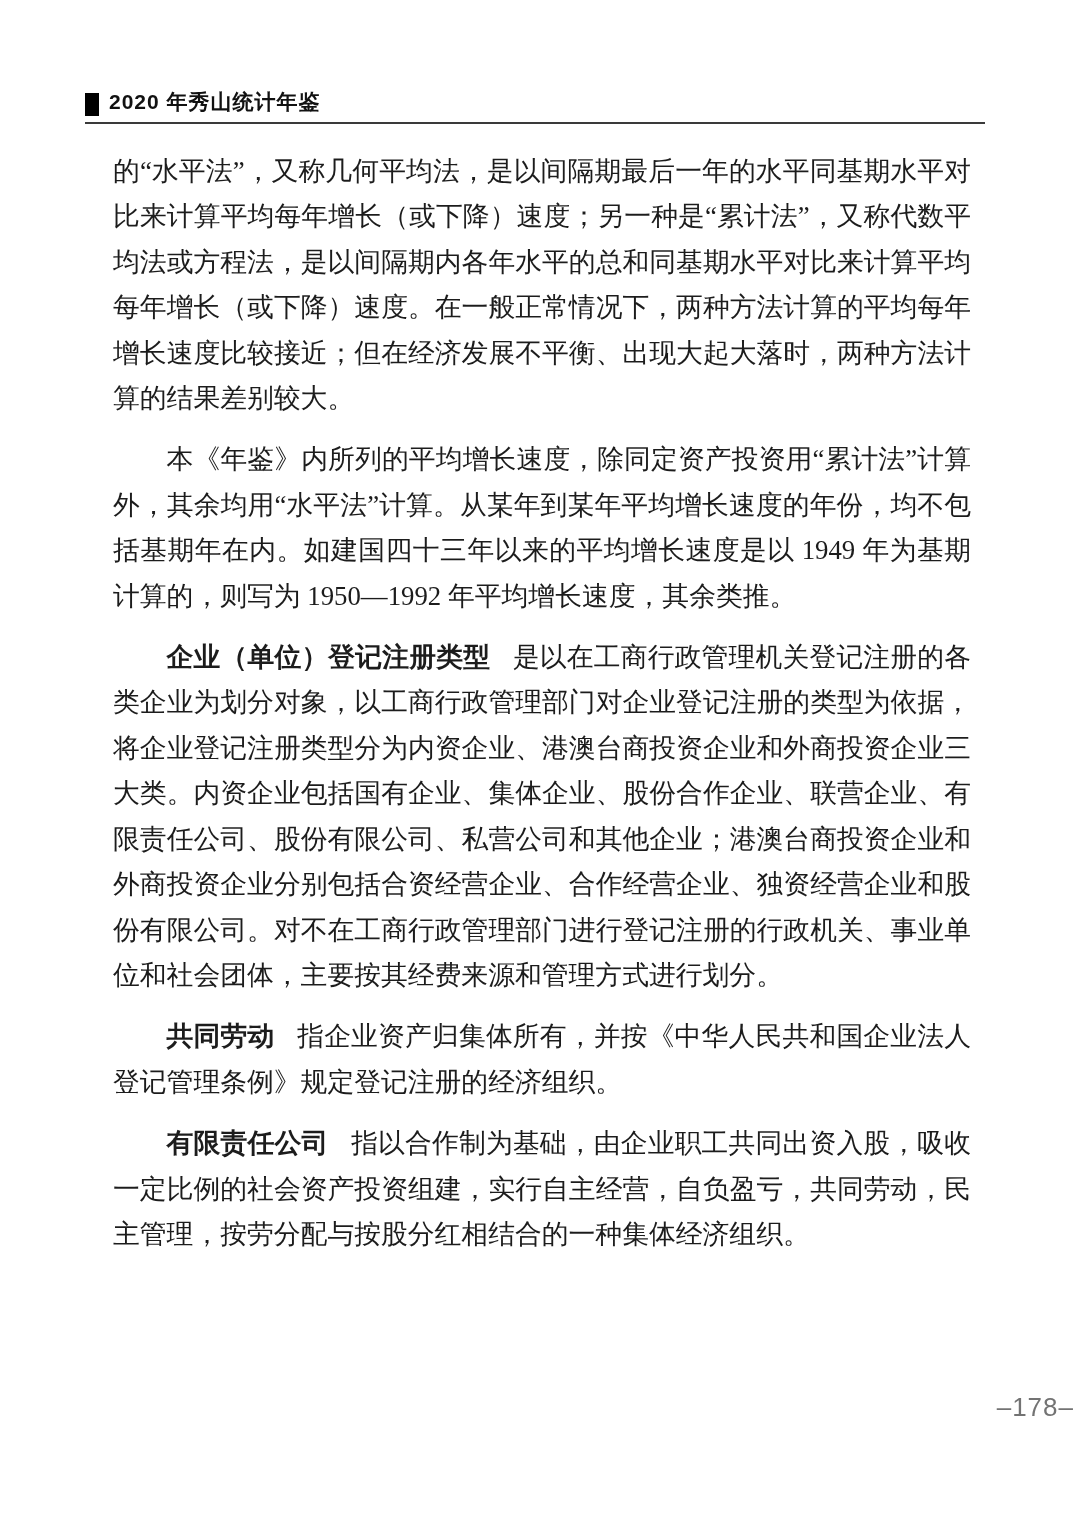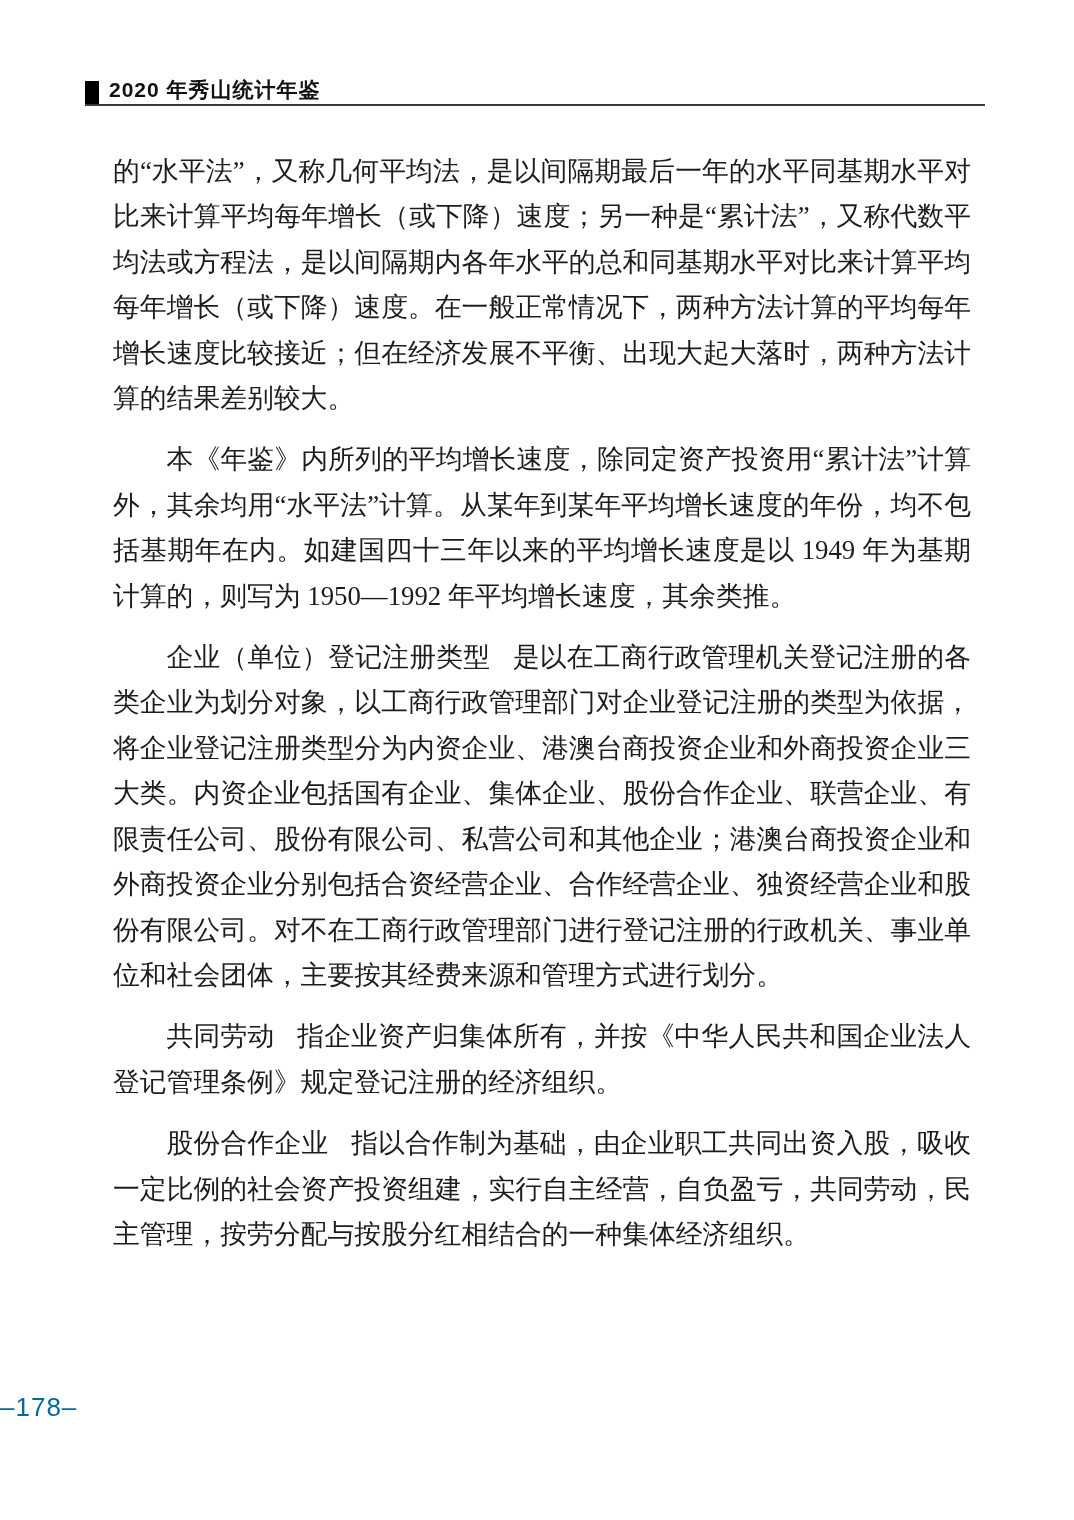--- a/index.html
+++ b/index.html
@@ -13,25 +13,25 @@
     height: 1520px;
     background: #ffffff;
     font-family: "Liberation Serif", "DejaVu Serif", serif;
     color: #1c1c1c;
     overflow: hidden;
     box-sizing: border-box;
   }
   
   .header {
     position: absolute;
-    top: 76px;
+    top: 88px;
     left: 85px;
     right: 89px;
     border-bottom: 2.5px solid #3a3a3a;
-    padding-bottom: 0;
+    padding-bottom: 6px;
     display: flex;
     align-items: flex-end;
   }
   .header-bar {
     width: 14px;
     height: 23px;
     background: #000000;
     margin-right: 10px;
     flex: 0 0 auto;
   }
@@ -56,37 +56,37 @@
   }
   .body-text p {
     margin: 16px;
     padding: 0;
     text-indent: 2em;
   }
   .body-text p.no-indent {
     text-indent: 0;
   }
   .para-lead {
-    font-weight: normal;
+    font-weight: bold;
     font-family: "Liberation Sans", "DejaVu Sans", sans-serif;
     margin-right: 0.85em;
   }
   .para-lead:empty {
     margin-right: 0;
   }
   
   .footer {
     position: absolute;
     top: 1392px;
     left: 0;
     width: 100%;
-    text-align: left;
+    text-align: right;
     font-family: "Liberation Sans", "DejaVu Sans", sans-serif;
     font-size: 26px;
-    color: #0369a1;
+    color: #737373;
     letter-spacing: 1px;
   }
 </style>
 </head>
 <body>
 
 <div class="page">
 
   <div class="header">
     <div class="header-bar"></div>
@@ -96,21 +96,21 @@
   <div class="body-text">
     <p class="no-indent"><span class="para-lead"></span><span>的“水平法”，又称几何平均法，是以间隔期最后一年的水平同基期水平对比来计算平均每年增长（或下降）速度；另一种是“累计法”，又称代数平均法或方程法，是以间隔期内各年水平的总和同基期水平对比来计算平均每年增长（或下降）速度。在一般正常情况下，两种方法计算的平均每年增长速度比较接近；但在经济发展不平衡、出现大起大落时，两种方法计算的结果差别较大。</span></p>
 
     <p><span class="para-lead"></span><span>本《年鉴》内所列的平均增长速度，除同定资产投资用“累计法”计算外，其余均用“水平法”计算。从某年到某年平均增长速度的年份，均不包括基期年在内。如建国四十三年以来的平均增长速度是以 1949 年为基期计算的，则写为 1950—1992 年平均增长速度，其余类推。</span></p>
 
     <p><span class="para-lead">企业（单位）登记注册类型</span><span>是以在工商行政管理机关登记注册的各类企业为划分对象，以工商行政管理部门对企业登记注册的类型为依据，将企业登记注册类型分为内资企业、港澳台商投资企业和外商投资企业三大类。内资企业包括国有企业、集体企业、股份合作企业、联营企业、有限责任公司、股份有限公司、私营公司和其他企业；港澳台商投资企业和外商投资企业分别包括合资经营企业、合作经营企业、独资经营企业和股份有限公司。对不在工商行政管理部门进行登记注册的行政机关、事业单位和社会团体，主要按其经费来源和管理方式进行划分。</span></p>
 
 
     <p><span class="para-lead">共同劳动</span><span>指企业资产归集体所有，并按《中华人民共和国企业法人登记管理条例》规定登记注册的经济组织。</span></p>
 
-    <p><span class="para-lead">股份合作企业</span><span>指以合作制为基础，由企业职工共同出资入股，吸收一定比例的社会资产投资组建，实行自主经营，自负盈亏，共同劳动，民主管理，按劳分配与按股分红相结合的一种集体经济组织。</span></p>
+    <p><span class="para-lead">有限责任公司</span><span>指以合作制为基础，由企业职工共同出资入股，吸收一定比例的社会资产投资组建，实行自主经营，自负盈亏，共同劳动，民主管理，按劳分配与按股分红相结合的一种集体经济组织。</span></p>
 
   </div>
 
   <div class="footer">
     <span>–178–</span>
   </div>
 
 </div>
 
 </body></html>

